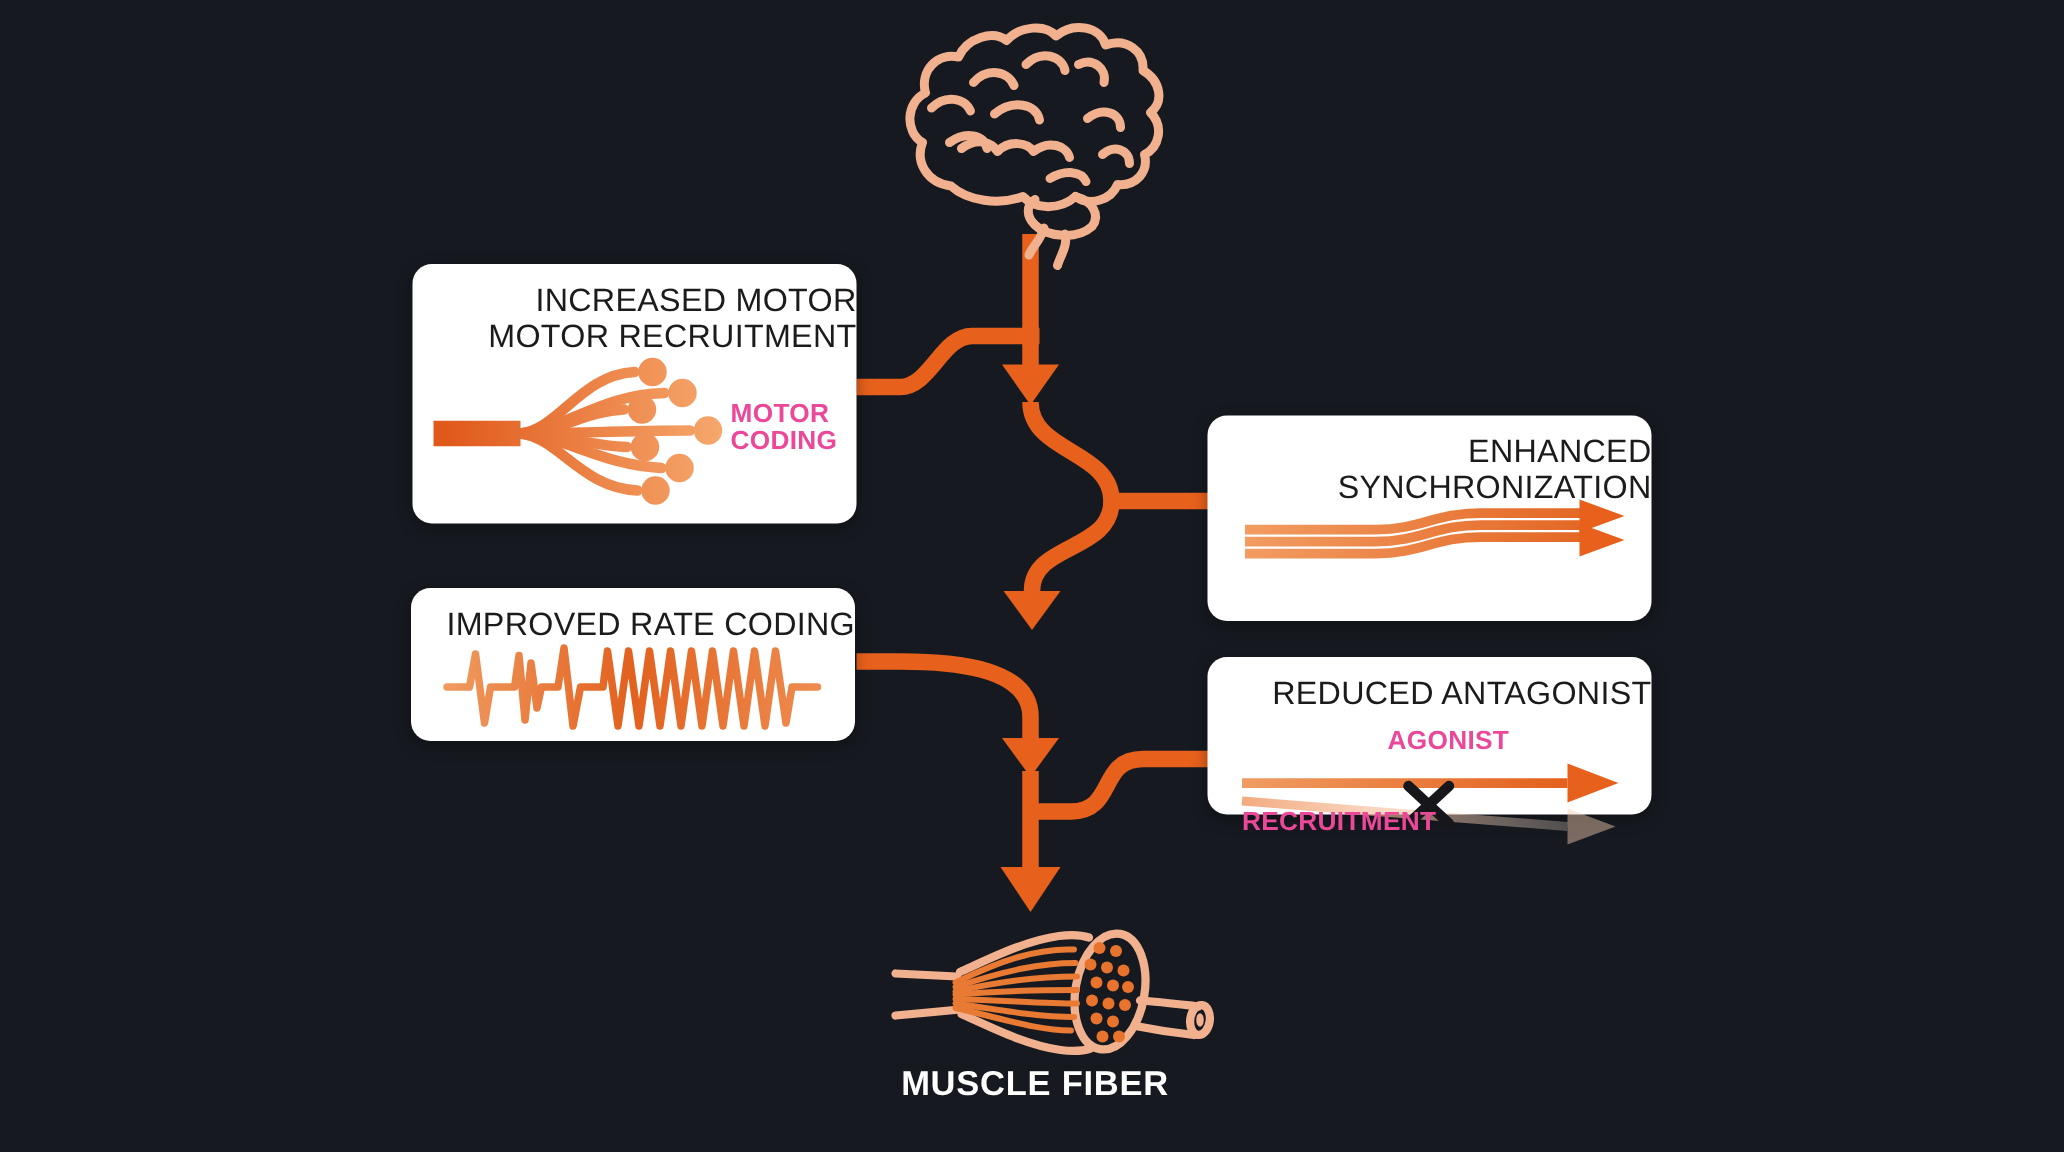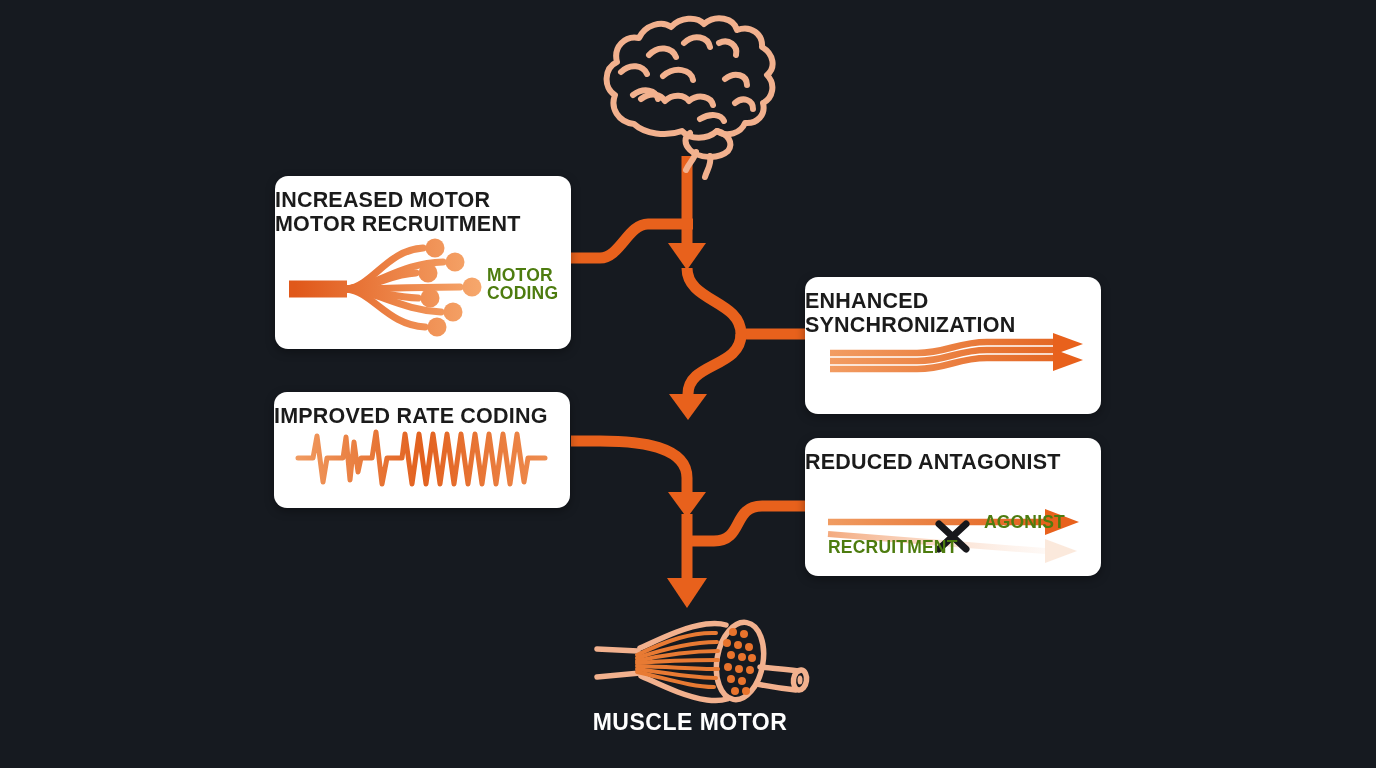--- a/index.html
+++ b/index.html
@@ -8,27 +8,27 @@
     background:#161A20;
     font-family:"Liberation Sans","DejaVu Sans",sans-serif;
   }
   #stage{position:absolute;inset:0;width:1376px;height:768px;}
   #connector-layer{position:absolute;left:0;top:0;z-index:1;}
   .node-box{
     position:absolute;background:#FFFFFF;border-radius:13px;z-index:2;
     box-shadow:0 3px 10px rgba(0,0,0,0.35);
   }
   .box-title{
-    position:absolute;left:0;right:0;text-align:left;
-    font-weight:bold;font-size:21.5px;line-height:1.1;color:#1B1B1B;
+    position:absolute;left:16px;right:0;text-align:right;
+    font-weight:normal;font-size:21.5px;line-height:1.1;color:#1B1B1B;
     letter-spacing:0.2px;
   }
   .mini-label{
     position:absolute;font-weight:bold;font-size:17.5px;line-height:1.05;
-    color:#4d7c0f;letter-spacing:0.2px;
+    color:#ec4899;letter-spacing:0.2px;
   }
   .icon-svg{position:absolute;left:0;top:0;}
   #muscle-label{
     position:absolute;left:560px;top:709px;width:260px;text-align:center;
     color:#FFFFFF;font-weight:bold;font-size:23px;letter-spacing:0.5px;z-index:2;
   }
 </style>
 </head>
 <body>
 
@@ -169,59 +169,59 @@
       <g stroke="url(#g2)" stroke-width="6.5" fill="none">
         <path d="M25,76 H112 C142,76 152,65 182,65 H250"></path>
         <path d="M25,84 H112 C142,84 152,73 182,73 H250"></path>
         <path d="M25,92 H112 C142,92 152,81 182,81 H250"></path>
       </g>
       <polygon points="248,56 248,78 278,67" fill="#E8611C"></polygon>
       <polygon points="248,72 248,94 278,83" fill="#E8611C"></polygon>
     </svg>
   </div>
 
-  <div class="node-box" style="left:274px;top:392px;width:296px;height:116px;">
+  <div class="node-box" style="left:274px;top:392px;width:296px;height:102px;">
     <div class="box-title" style="top:13px;">
       <div>IMPROVED RATE CODING</div>
     </div>
     <svg class="icon-svg" width="296" height="102" viewBox="0 0 296 102">
       <defs>
         <linearGradient id="g3" gradientUnits="userSpaceOnUse" x1="24" y1="0" x2="271" y2="0">
           <stop offset="0" stop-color="#F09A60"></stop>
             <stop offset="0.5" stop-color="#E2611F"></stop>
           <stop offset="1" stop-color="#EE8C4F"></stop>
         </linearGradient>
       </defs>
       <path d="M24,66 H39 L43,44 L49,90 L53,66 H69 L72,45 L76,88 L80,50 L84,80 L87,66 H98
                L102,40 L108,92 L113,66 H128 L131,42 L138,92 L145,42 L152,92 L159,42 L166,92
                L173,42 L180,92 L187,42 L194,92 L201,42 L208,92 L215,42 L222,92 L229,42
                L236,92 L243,42 L250,90 L254,66 H271" stroke="url(#g3)" stroke-width="5" fill="none" stroke-linecap="round" stroke-linejoin="round"></path>
     </svg>
   </div>
 
-  <div class="node-box" style="left:805px;top:438px;width:296px;height:138px;">
+  <div class="node-box" style="left:805px;top:438px;width:296px;height:105px;">
     <div class="box-title" style="top:13px;">
       <div>REDUCED ANTAGONIST</div>
     </div>
     <svg class="icon-svg" width="296" height="138" viewBox="0 0 296 138">
       <defs>
         <linearGradient id="g4" gradientUnits="userSpaceOnUse" x1="23" y1="0" x2="245" y2="0">
           <stop offset="0" stop-color="#F09C62"></stop>
             <stop offset="1" stop-color="#E35F1B"></stop>
         </linearGradient>
         <linearGradient id="g5" gradientUnits="userSpaceOnUse" x1="23" y1="0" x2="245" y2="0">
           <stop offset="0" stop-color="#F2A070" stop-opacity="0.9"></stop>
           <stop offset="1" stop-color="#FBE8DC" stop-opacity="0.25"></stop>
         </linearGradient>
       </defs>
       <path d="M23,84 H240" stroke="url(#g4)" stroke-width="6.5" fill="none"></path>
       <polygon points="240,71 240,97 274,84" fill="#E8611C"></polygon>
       <path d="M23,96 L240,113" stroke="url(#g5)" stroke-width="6" fill="none"></path>
       <polygon points="240,101 240,125 272,113" fill="#F6CFB2" opacity="0.45"></polygon>
       <path d="M134,86 L161,111 M161,86 L134,111" stroke="#17171B" stroke-width="7" stroke-linecap="round" fill="none"></path>
     </svg>
-    <div class="mini-label" style="left:120px;top:75px;width:140px;text-align:right;">AGONIST</div>
+    <div class="mini-label" style="left:120px;top:46px;width:140px;text-align:left;">AGONIST</div>
     <div class="mini-label" style="left:23px;top:100px;">RECRUITMENT</div>
   </div>
 
-  <div id="muscle-label">MUSCLE MOTOR</div>
+  <div id="muscle-label">MUSCLE FIBER</div>
 
 </div>
 
 </body></html>

